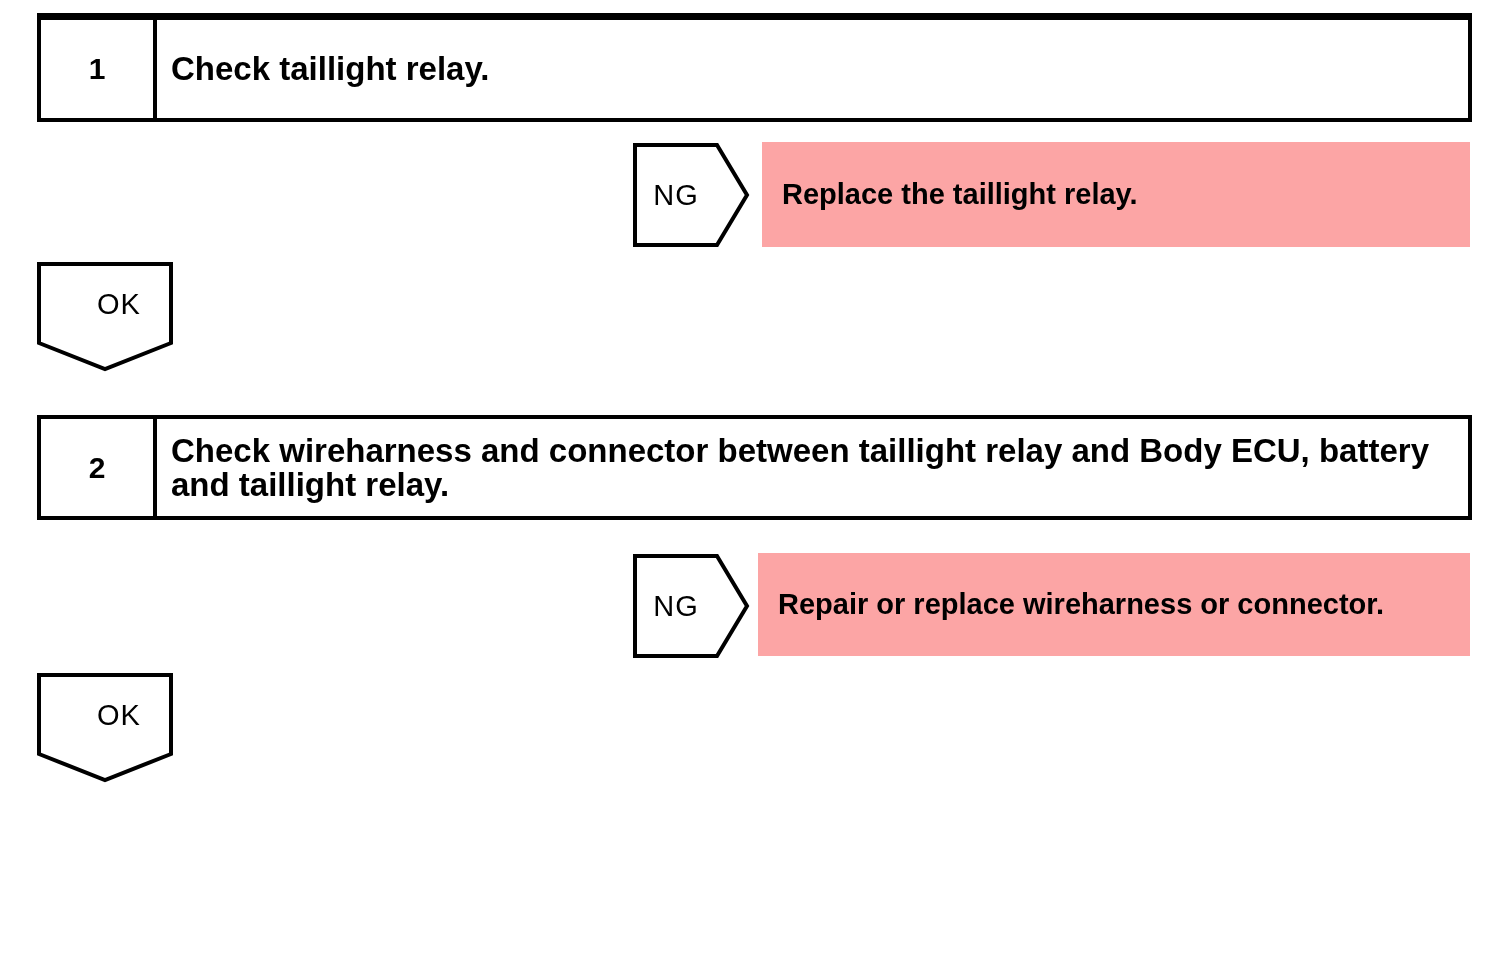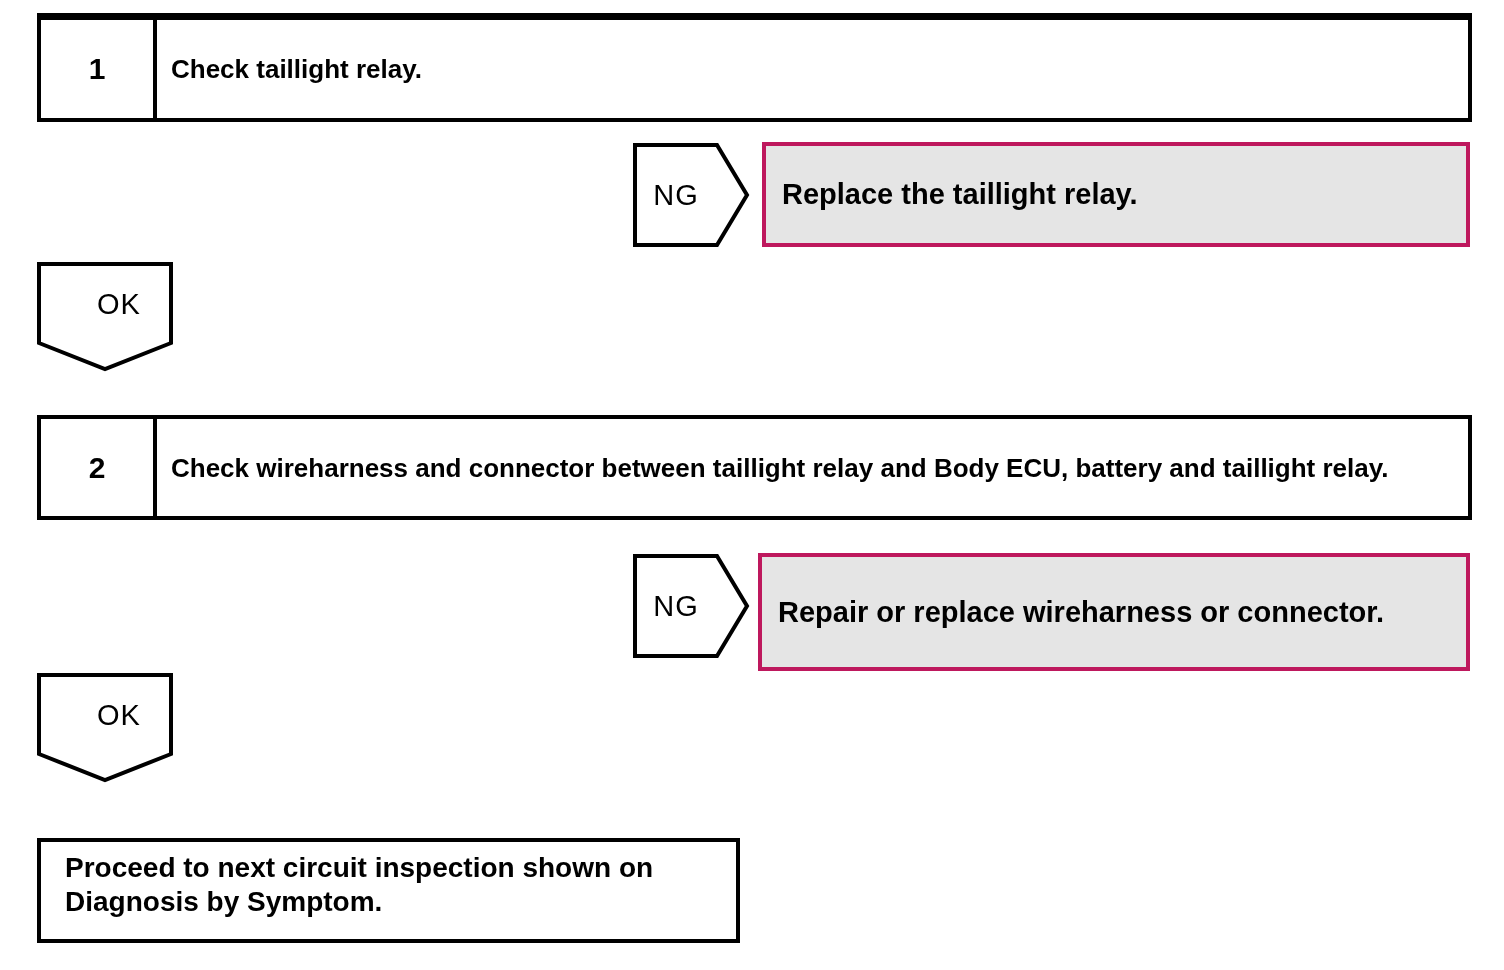--- a/index.html
+++ b/index.html
@@ -34,30 +34,30 @@
     align-items: center;
     justify-content: center;
     font-size: 30px;
     font-weight: 700;
   }
   .instr-cell {
     flex: 1;
     display: flex;
     align-items: center;
     padding-left: 14px;
-    font-size: 26px;
+    font-size: 33px;
     font-weight: 700;
     line-height: 34px;
   }
   .instr-cell .wrap-limit { max-width: 1260px; display: inline-block; }
 
   
   .result-box {
-    border: 4px solid #be185d;
-    background: #e5e5e5;
+    border: 4px solid #fca5a5;
+    background: #fca5a5;
     box-sizing: border-box;
     display: flex;
     align-items: center;
     padding-left: 16px;
     font-size: 29px;
     font-weight: 700;
   }
 
   .pent { position: absolute; }
   .pent svg { position: absolute; left: 0; top: 0; }
@@ -124,29 +124,25 @@
     </div>
   </div>
 
   <div class="pent" style="left:633px;top:554px;width:117px;height:104px;">
     <svg width="117" height="104" viewBox="0 0 117 104">
       <polygon points="2,2 84,2 114,52 84,102 2,102" fill="#ffffff" stroke="#000000" stroke-width="4"></polygon>
     </svg>
     <span class="lbl ng-lbl">NG</span>
   </div>
 
-  <div class="abs result-box" style="left:758px;top:553px;width:712px;height:118px;padding-left:16px;">
+  <div class="abs result-box" style="left:758px;top:553px;width:712px;height:103px;padding-left:16px;">
     <span>Repair or replace wireharness or connector.</span>
   </div>
 
   <div class="pent" style="left:37px;top:673px;width:136px;height:110px;">
     <svg width="136" height="110" viewBox="0 0 136 110">
       <polygon points="2,2 134,2 134,81 68,107 2,81" fill="#ffffff" stroke="#000000" stroke-width="4"></polygon>
     </svg>
     <span class="lbl ok-lbl">OK</span>
   </div>
 
-  <div class="abs terminal-box" style="left:37px;top:838px;width:703px;height:105px;">
-    <div>Proceed to next circuit inspection shown on</div>
-    <div>Diagnosis by Symptom.</div>
-  </div>
 
 </div>
 
 </body></html>

